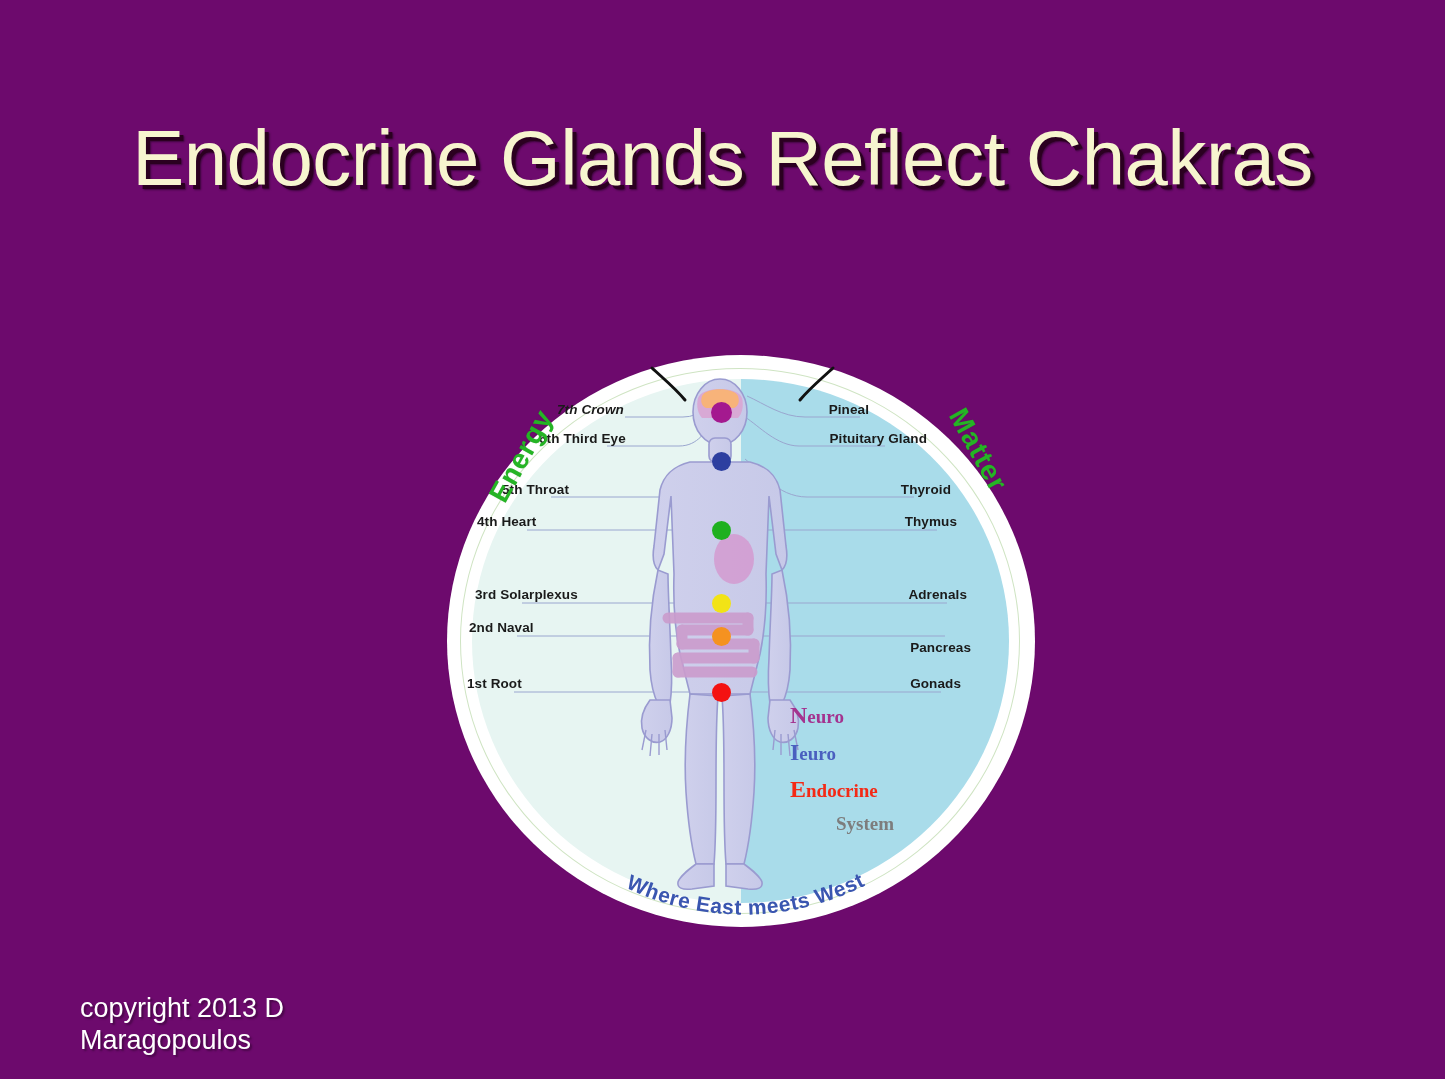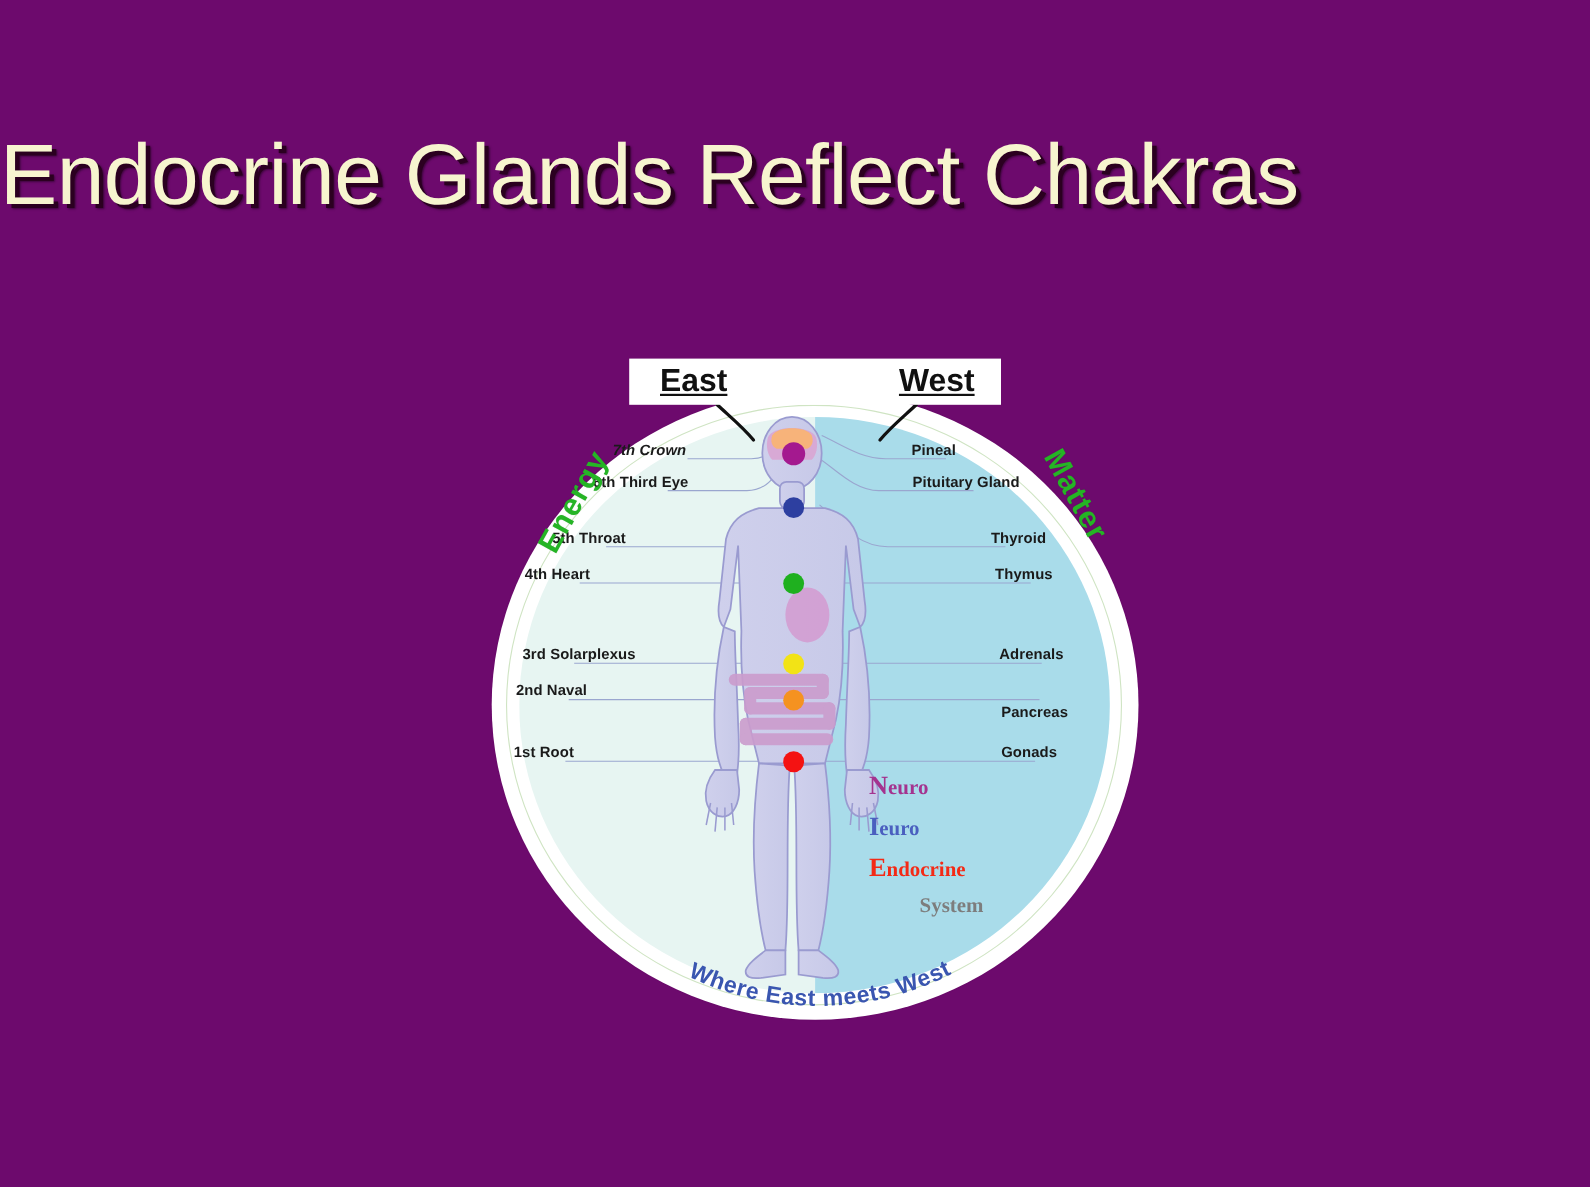--- a/index.html
+++ b/index.html
@@ -20,21 +20,21 @@
     inset: 0;
     background: #6d0a6d;
   }
 
   
   .slide-title {
     position: absolute;
     left: 0;
     right: 0;
     top: 118px;
-    text-align: left;
+    text-align: center;
     font-size: 78px;
     line-height: 1.05;
     color: #f7f5cf;
     font-weight: 400;
     letter-spacing: -0.5px;
     text-shadow: 4px 4px 0 #2b0020, 5px 5px 2px rgba(0,0,0,0.45);
     white-space: nowrap;
   }
 
   
@@ -231,24 +231,20 @@
     <div class="oval-inner">
       <div class="half-east"></div>
       <div class="half-west"></div>
     </div>
 
     <svg class="ew-pointer" width="592" height="140" style="left:0;top:0;">
       <path d="M 205 46 C 218 58, 228 66, 238 78" stroke="#111" stroke-width="3" fill="none" stroke-linecap="round"></path>
       <path d="M 386 46 C 373 58, 363 66, 353 78" stroke="#111" stroke-width="3" fill="none" stroke-linecap="round"></path>
     </svg>
 
-    <div class="ew-box">
-      <span class="ew-label ew-east">East</span>
-      <span class="ew-label ew-west">West</span>
-    </div>
 
     <div class="arc-word arc-energy">Energy</div>
     <div class="arc-word arc-matter">Matter</div>
 
     <svg width="592" height="608" style="position:absolute;left:0;top:0;z-index:5;">
 
       <path d="M 178 95 L 236 95 C 255 95, 258 82, 270 76" stroke="#9aa6cf" stroke-width="1" fill="none"></path>
       <path d="M 160 124 L 232 124 C 252 124, 258 108, 268 99" stroke="#9aa6cf" stroke-width="1" fill="none"></path>
       <path d="M 104 175 L 213 175 C 240 175, 252 150, 266 137" stroke="#9aa6cf" stroke-width="1" fill="none"></path>
       <path d="M 80 208 L 268 208" stroke="#9aa6cf" stroke-width="1" fill="none"></path>
@@ -398,14 +394,15 @@
       </defs>
       <text>
         <textPath href="#bottomArcPath" startOffset="50%" text-anchor="middle">
           <tspan>Where East meets West</tspan>
         </textPath>
       </text>
     </svg>
 
   </div>
 
+  <div class="copyright">copyright 2013 D Maragopoulos</div>
 
 </div>
 
 </body></html>

